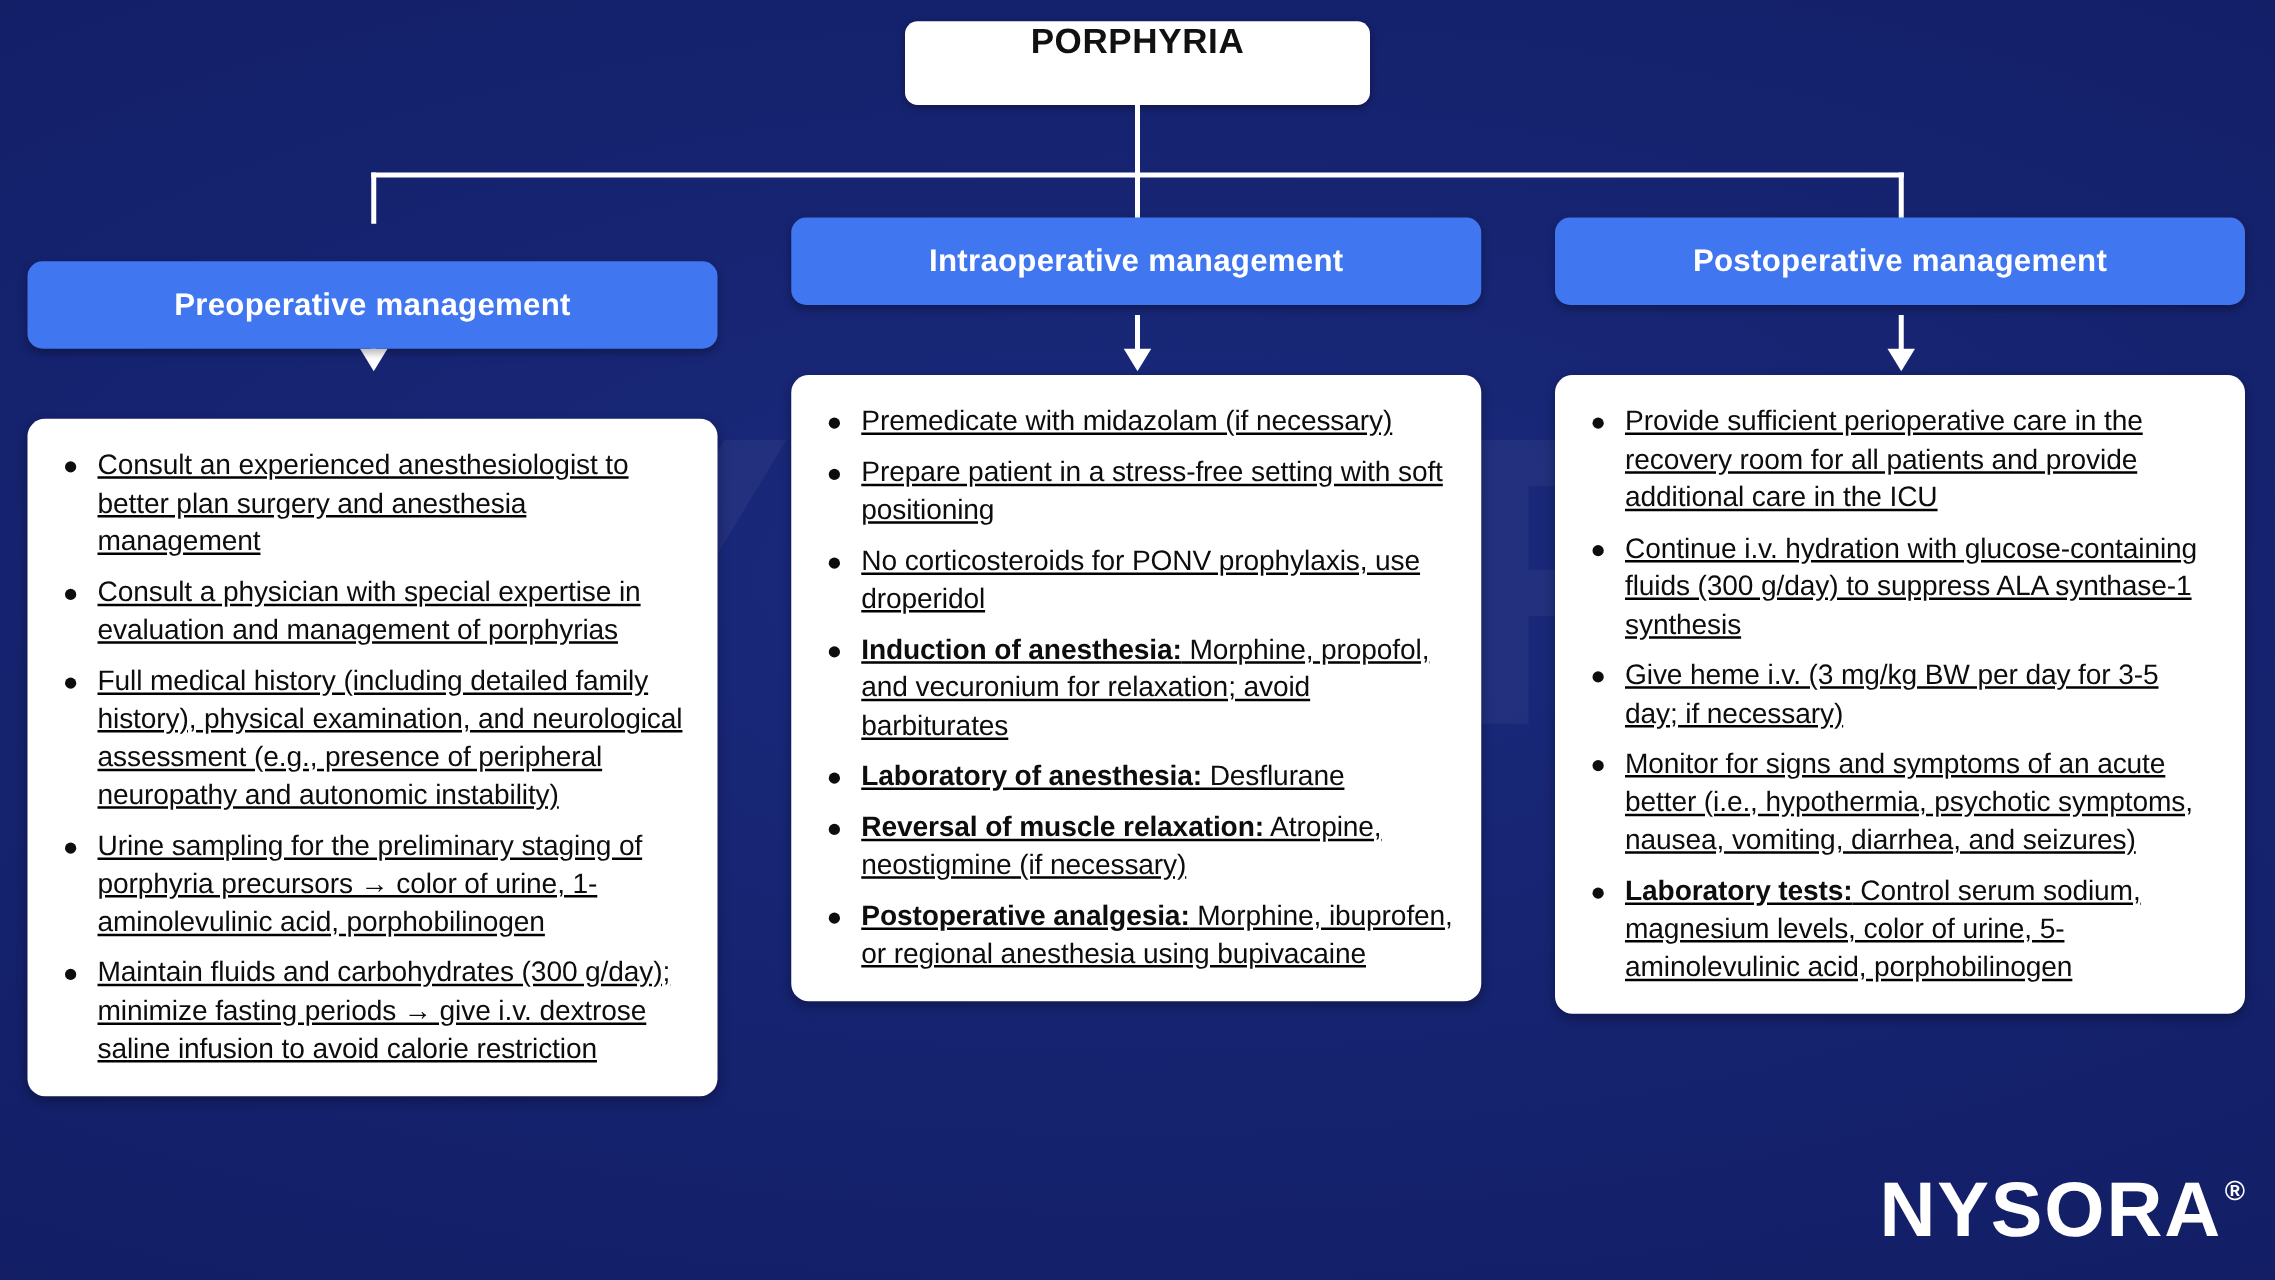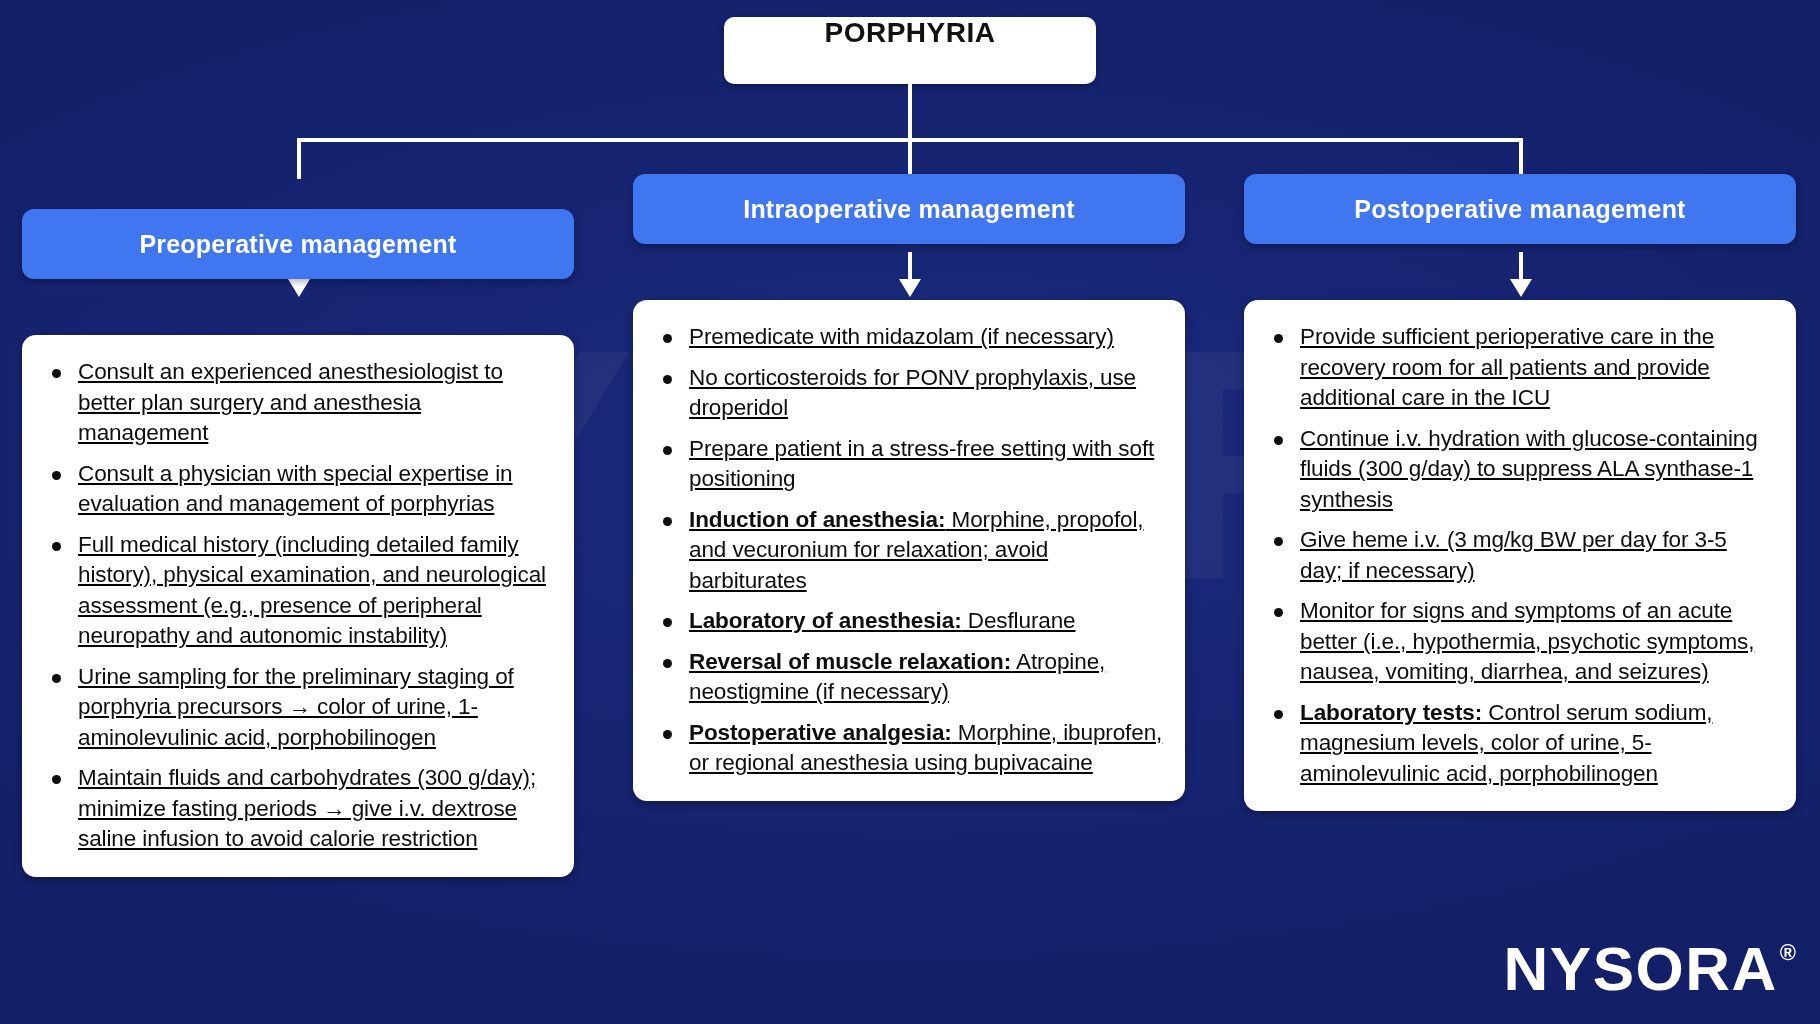--- a/index.html
+++ b/index.html
@@ -232,22 +232,22 @@
     </div>
   </div>
 
   <div class="column" id="col-2">
     <div class="header-box">
       <span class="label">Intraoperative management</span>
     </div>
     <div class="card">
       <ul class="bullets">
           <li><span>Premedicate with midazolam (if necessary)</span></li>
+          <li><span>Prepare patient in a stress-free setting with soft positioning</span></li>
           <li><span>No corticosteroids for PONV prophylaxis, use droperidol</span></li>
-          <li><span>Prepare patient in a stress-free setting with soft positioning</span></li>
           <li><span class="lead">Induction of anesthesia:</span><span> Morphine, propofol, and vecuronium for relaxation; avoid barbiturates</span></li>
           <li><span class="lead">Laboratory of anesthesia:</span><span> Desflurane</span></li>
           <li><span class="lead">Reversal of muscle relaxation:</span><span> Atropine, neostigmine (if necessary)</span></li>
           <li><span class="lead">Postoperative analgesia:</span><span> Morphine, ibuprofen, or regional anesthesia using bupivacaine</span></li>
         </ul>
     </div>
   </div>
 
   <div class="column" id="col-3">
     <div class="header-box">

